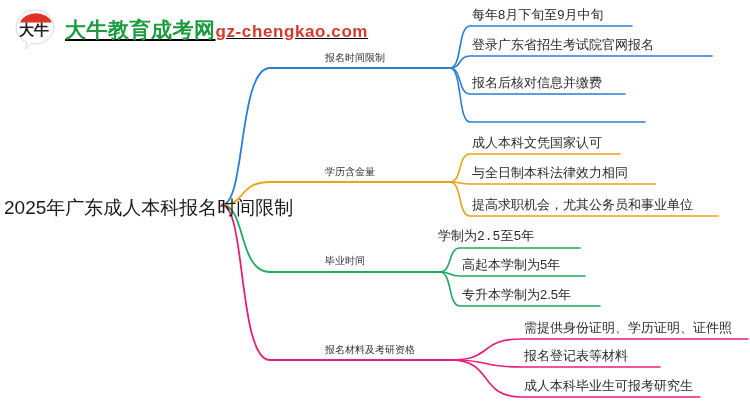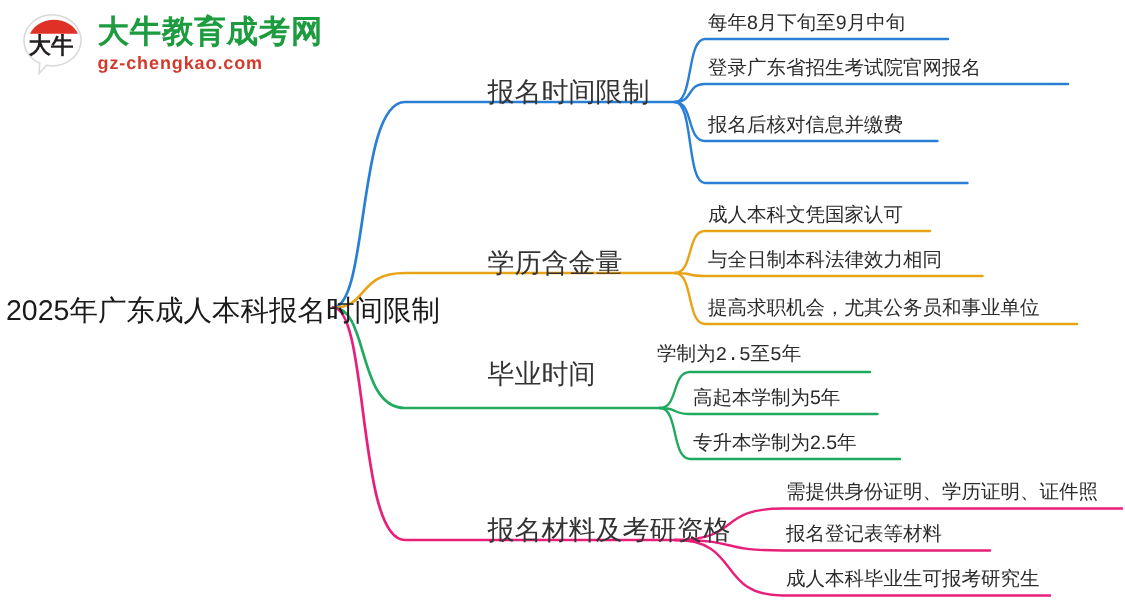--- a/index.html
+++ b/index.html
@@ -37,54 +37,55 @@
     gap: 7px;
   }
   .logo-mark {
     position: relative;
     width: 44px;
     height: 42px;
     flex: 0 0 auto;
   }
   .logo-text {
     display: flex;
-    flex-direction: column;
+    flex-direction: row;
     justify-content: center;
     line-height: 1;
+    text-decoration: underline;
   }
   .logo-title {
     font-size: 21px;
     font-weight: bold;
     color: #1d9c3f;
     letter-spacing: 0.5px;
     white-space: nowrap;
   }
   .logo-sub {
     margin-top: 4px;
-    font-size: 12px;
+    font-size: 17px;
     font-weight: bold;
     color: #d33a2c;
     letter-spacing: 0.6px;
     white-space: nowrap;
   }
 
   
   .node {
     position: absolute;
     white-space: nowrap;
     color: #222222;
     font-size: 13px;
     line-height: 1.1;
   }
   .node.root {
     font-size: 19px;
     color: #1a1a1a;
   }
   .node.branch {
-    font-size: 18px;
+    font-size: 10px;
     color: #333333;
   }
   .node.leaf {
     font-size: 13px;
     color: #2b2b2b;
   }
 </style>
 </head>
 <body>
 
@@ -131,21 +132,21 @@
   <div class="node leaf" style="left:472px; top:8px;">每年8月下旬至9月中旬</div>
   <div class="node leaf" style="left:472px; top:38px;">登录广东省招生考试院官网报名</div>
   <div class="node leaf" style="left:472px; top:76px;">报名后核对信息并缴费</div>
 
   <div class="node branch" style="left:325px; top:166px;">学历含金量</div>
 
   <div class="node leaf" style="left:472px; top:136px;text-align:center;">成人本科文凭国家认可</div>
   <div class="node leaf" style="left:472px; top:166px;">与全日制本科法律效力相同</div>
   <div class="node leaf" style="left:472px; top:198px;">提高求职机会，尤其公务员和事业单位</div>
 
-  <div class="node branch" style="left:325px; top:240px;">毕业时间</div>
+  <div class="node branch" style="left:325px; top:256px;font-family:Liberation Mono, monospace;">毕业时间</div>
 
   <div class="node leaf" style="left:438px; top:230px;font-family:Liberation Mono, monospace;">学制为2.5至5年</div>
   <div class="node leaf" style="left:462px; top:258px;">高起本学制为5年</div>
   <div class="node leaf" style="left:462px; top:288px;">专升本学制为2.5年</div>
 
   <div class="node branch" style="left:325px; top:344px;">报名材料及考研资格</div>
 
   <div class="node leaf" style="left:524px; top:321px;">需提供身份证明、学历证明、证件照</div>
   <div class="node leaf" style="left:524px; top:349px;">报名登记表等材料</div>
   <div class="node leaf" style="left:524px; top:379px;">成人本科毕业生可报考研究生</div>

